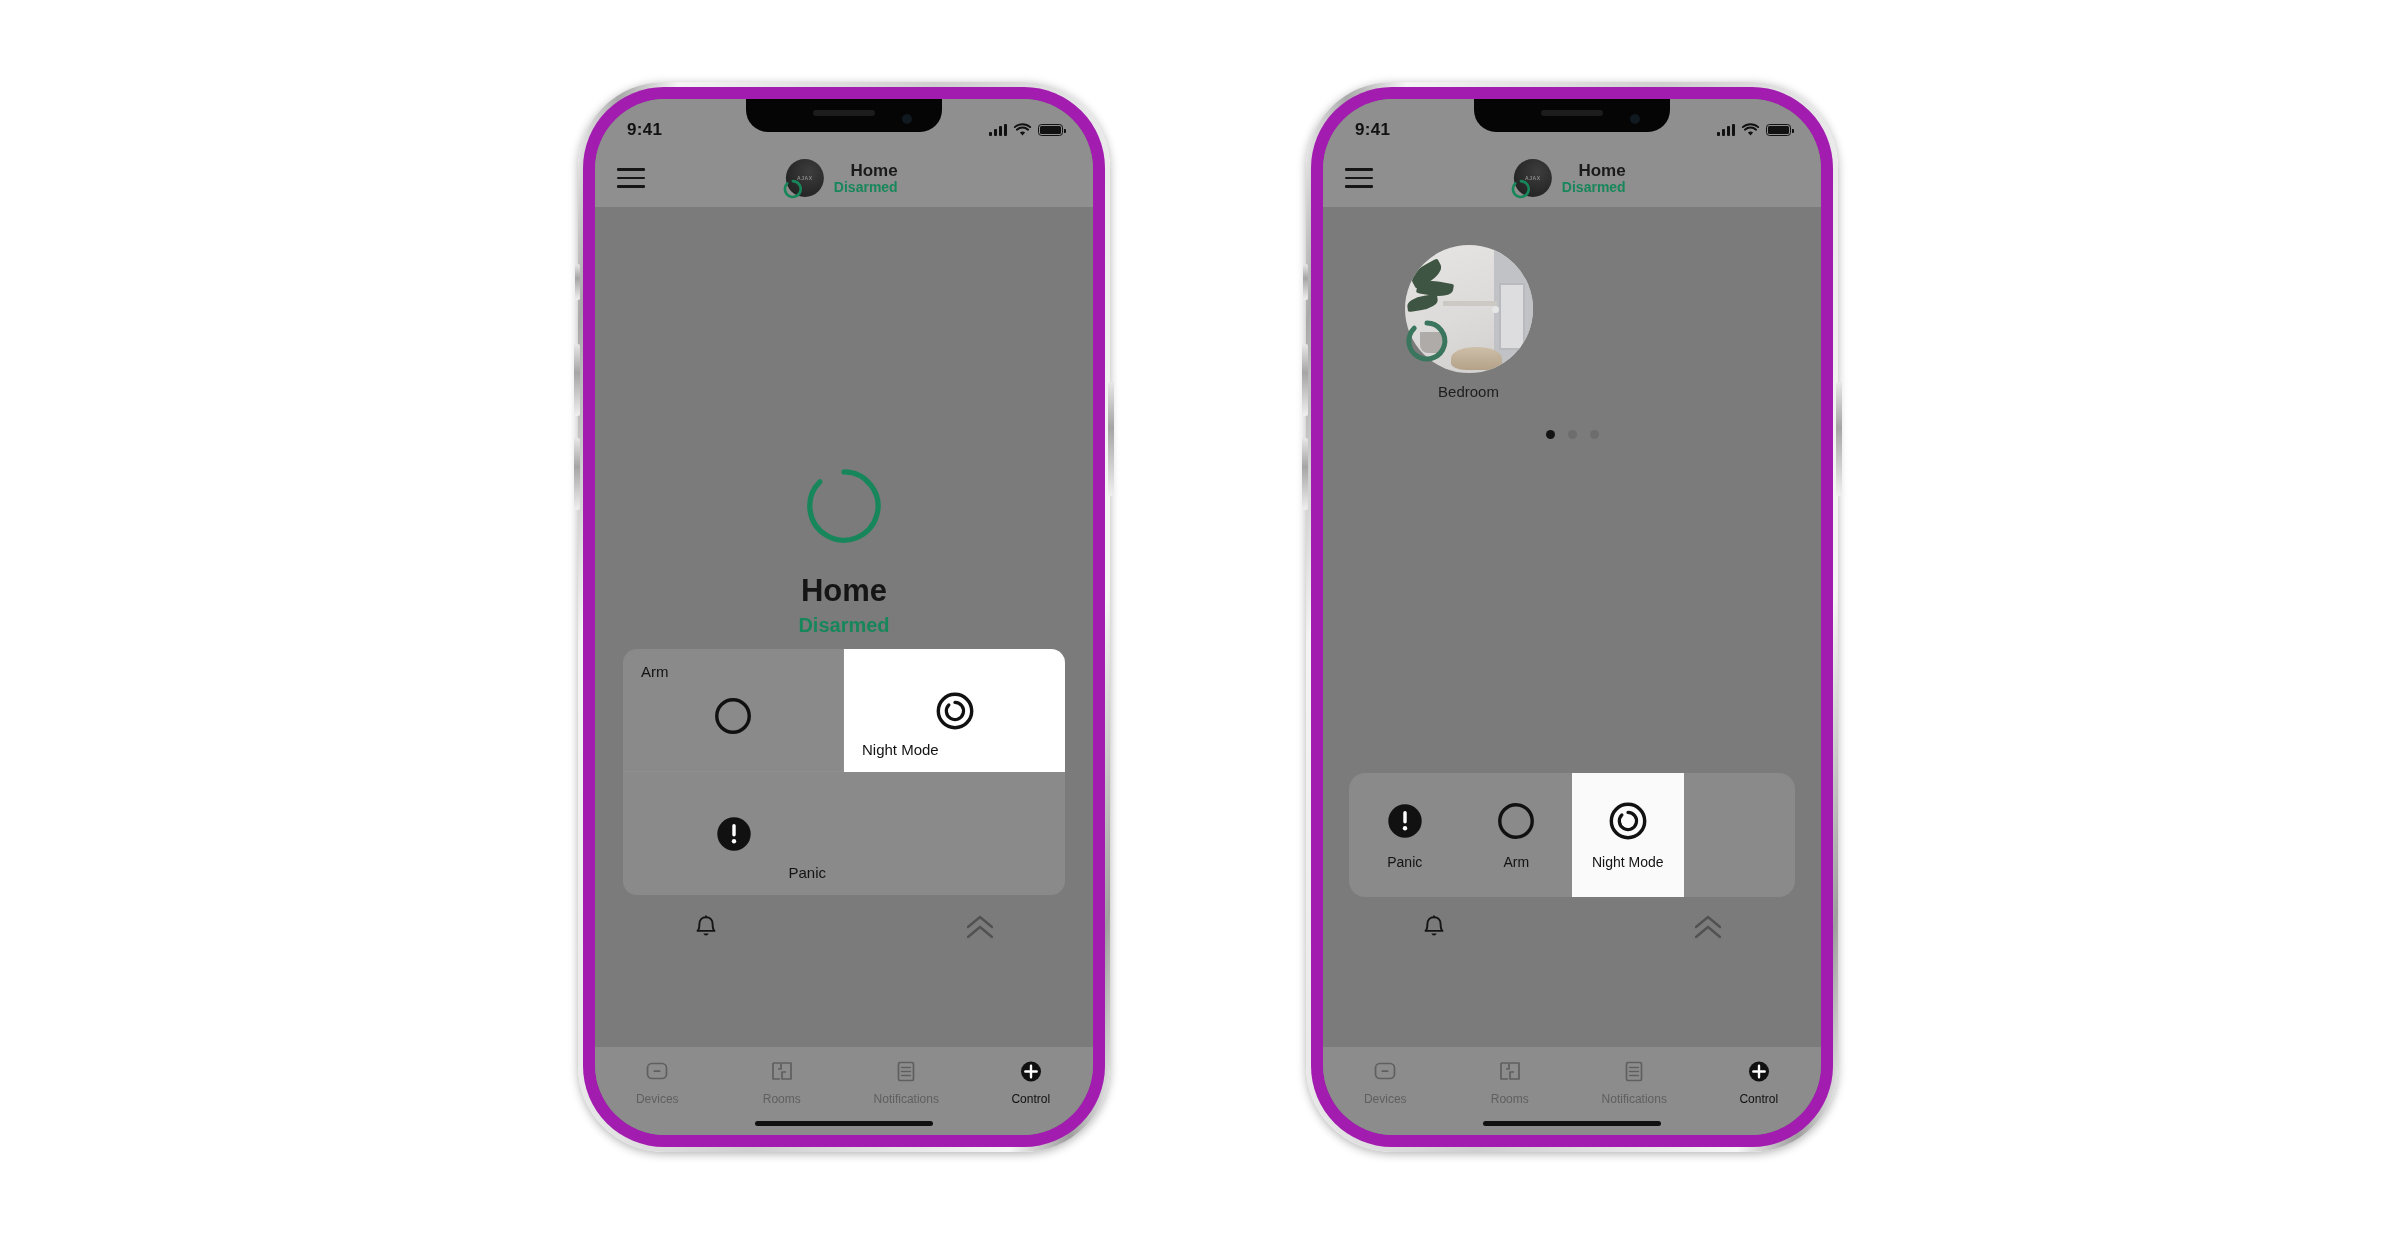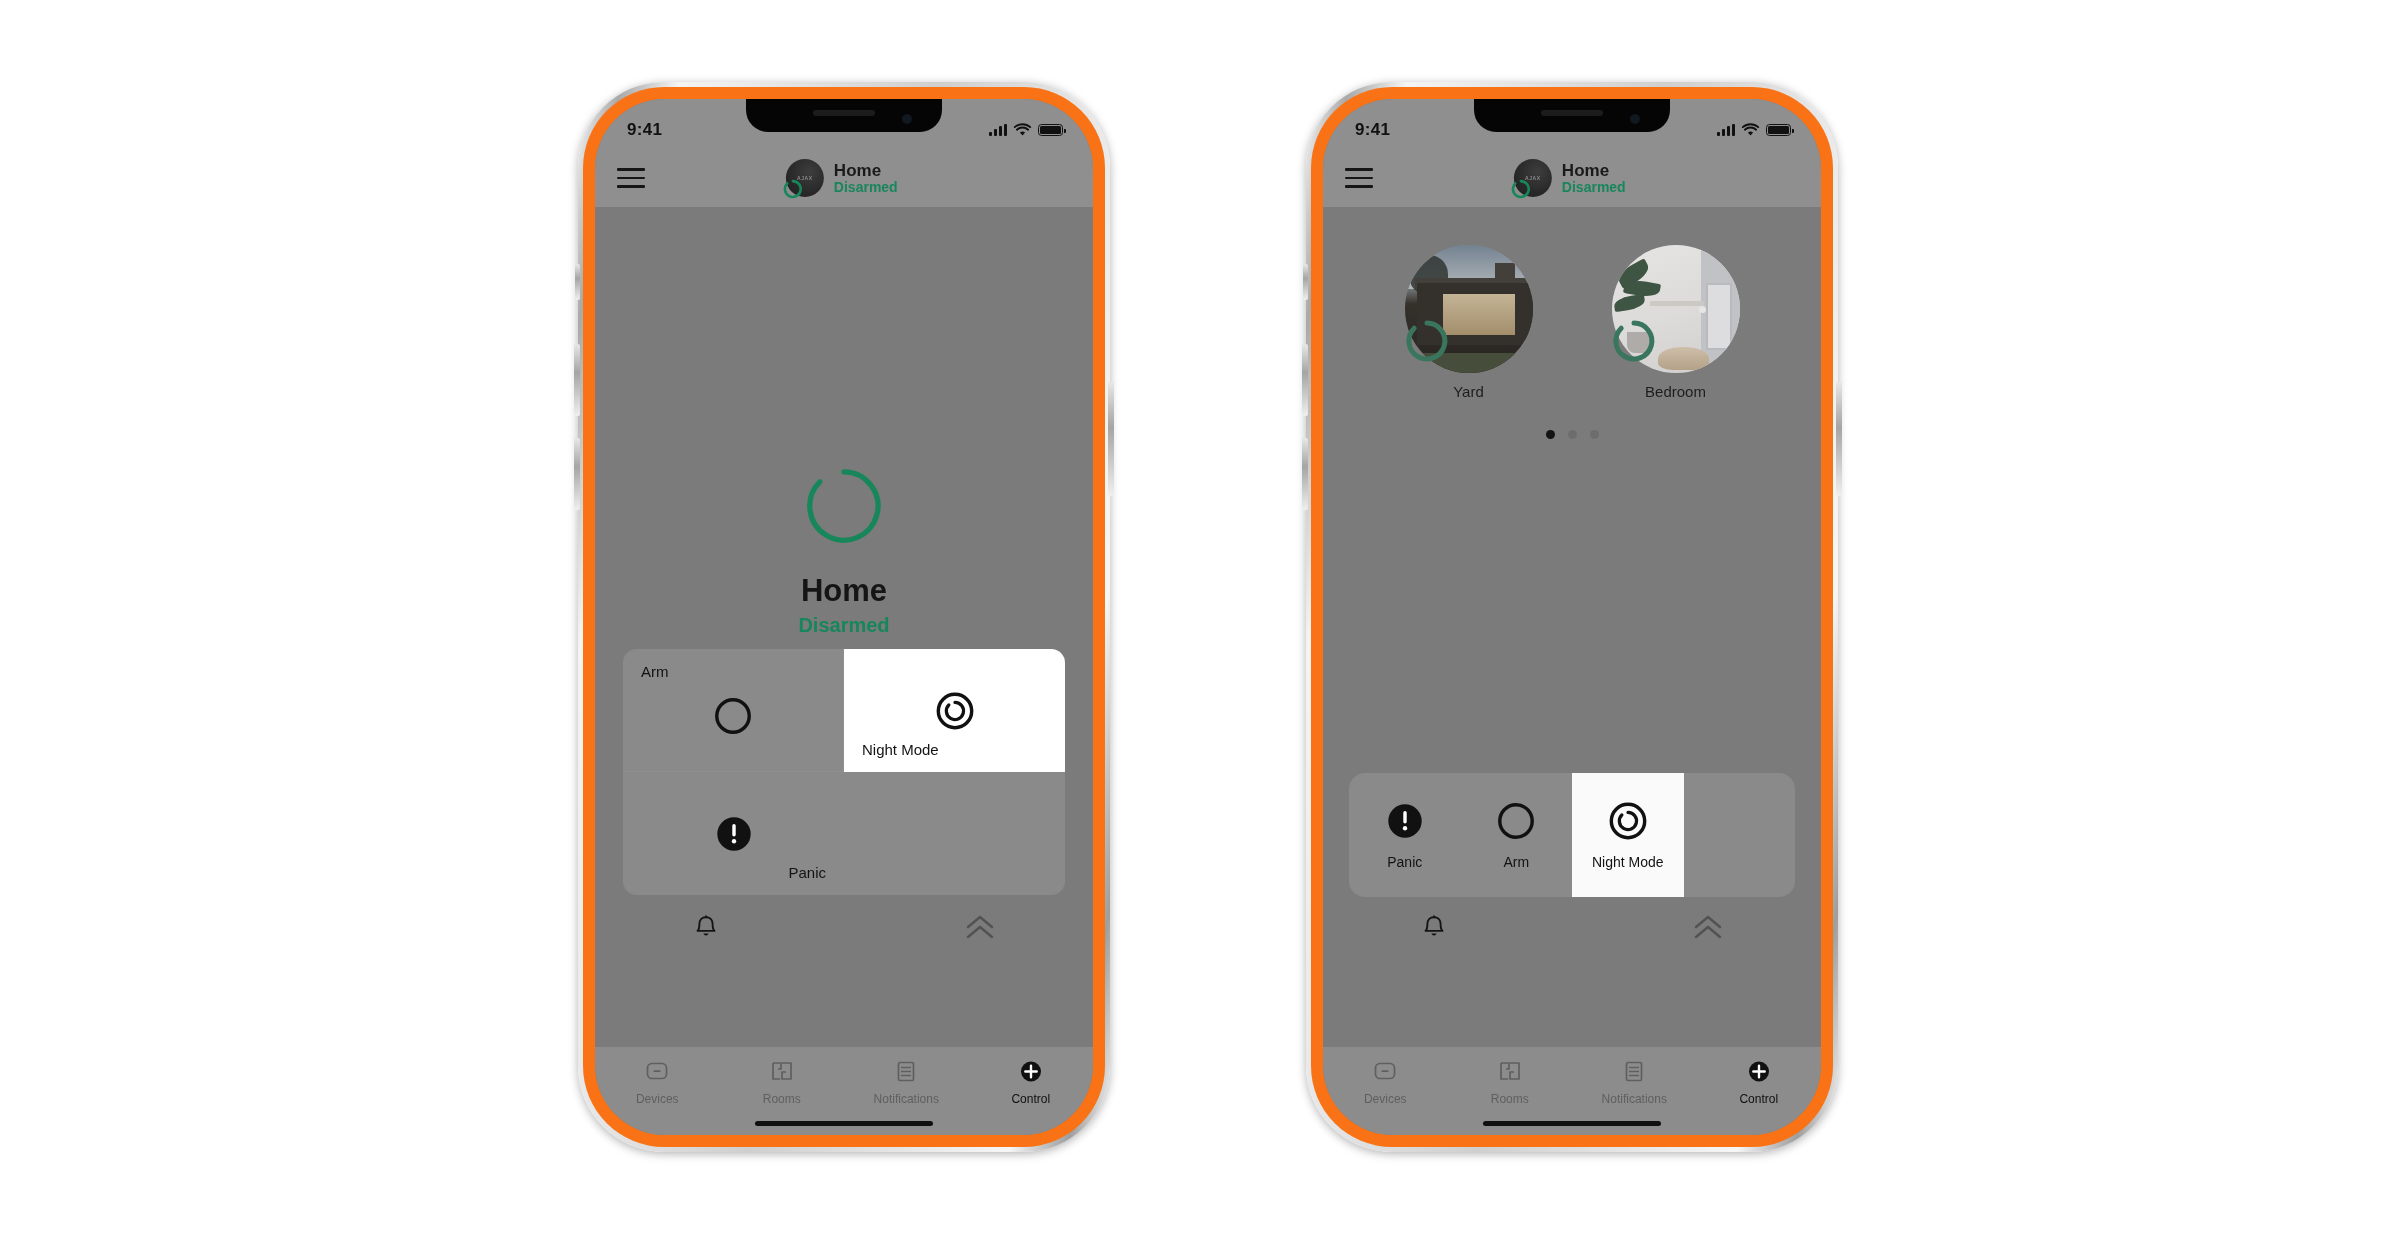--- a/index.html
+++ b/index.html
@@ -30,21 +30,22 @@
     inset: 0;
     border-radius: 86px;
     background: linear-gradient(100deg, #fdfdfd 0%, #a9a9a9 6%, #f4f4f4 14%,
                 #cfcfcf 50%, #f6f6f6 86%, #9e9e9e 94%, #fbfbfb 100%);
     box-shadow: 0 2px 10px rgba(0,0,0,0.30);
   }
   .bezel {
     position: absolute;
     inset: 5px;
     border-radius: 81px;
-    background: #f97316;
+    background: #a21caf;
+    text-align: right;
   }
   .screen {
     position: absolute;
     inset: 12px;
     border-radius: 70px;
     overflow: hidden;
     background: #7b7b7b;
   }
 
   
@@ -531,39 +532,20 @@
                 <div class="brand-sub">Disarmed</div>
               </div>
             </div>
           </div>
 
           <div class="body">
 
             <div class="rooms">
 
 
-              <div class="room">
-                <div class="room-thumb">
-                  <div class="room-img">
-                    <div class="art art-yard">
-                      <div class="sky"></div>
-                        <div class="tree"></div>
-                        <div class="chim"></div>
-                      <div class="roof"></div>
-                        <div class="house"></div>
-                        <div class="glow"></div>
-                        <div class="lawn"></div>
-                    </div>
-                  </div>
-                  <svg class="room-badge" viewBox="0 0 52 52">
-                    <path d="M26 8 A18 18 0 1 1 13.2 13.2" stroke="#17875b" stroke-width="5" fill="none" stroke-linecap="round"></path>
-                  </svg>
-                </div>
-                <div class="room-label">Yard</div>
-              </div>
 
 
               <div class="room">
                 <div class="room-thumb">
                   <div class="room-img">
                     <div class="art art-bed">
                       <div class="wallR"></div>
                         <div class="door"></div>
                         <div class="knob"></div>
                       <div class="shelf"></div>

